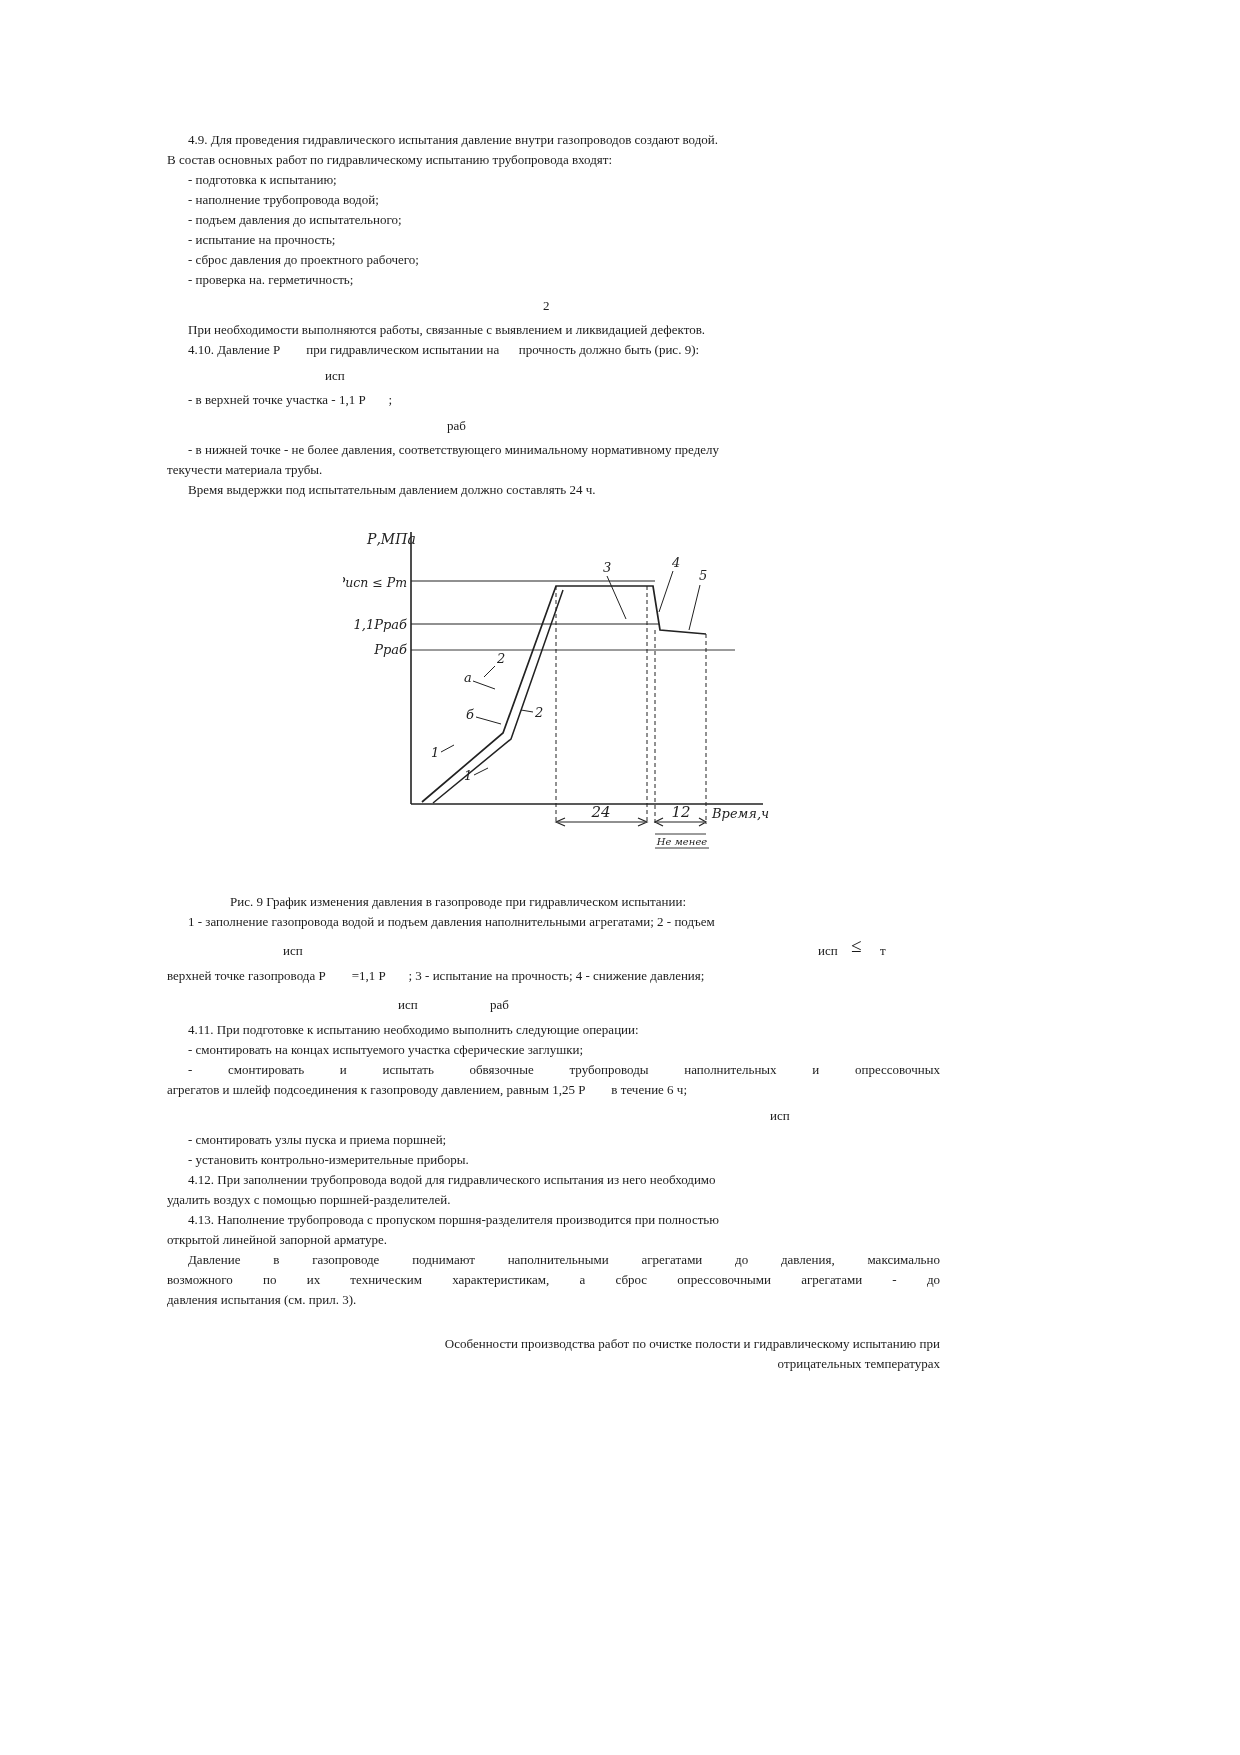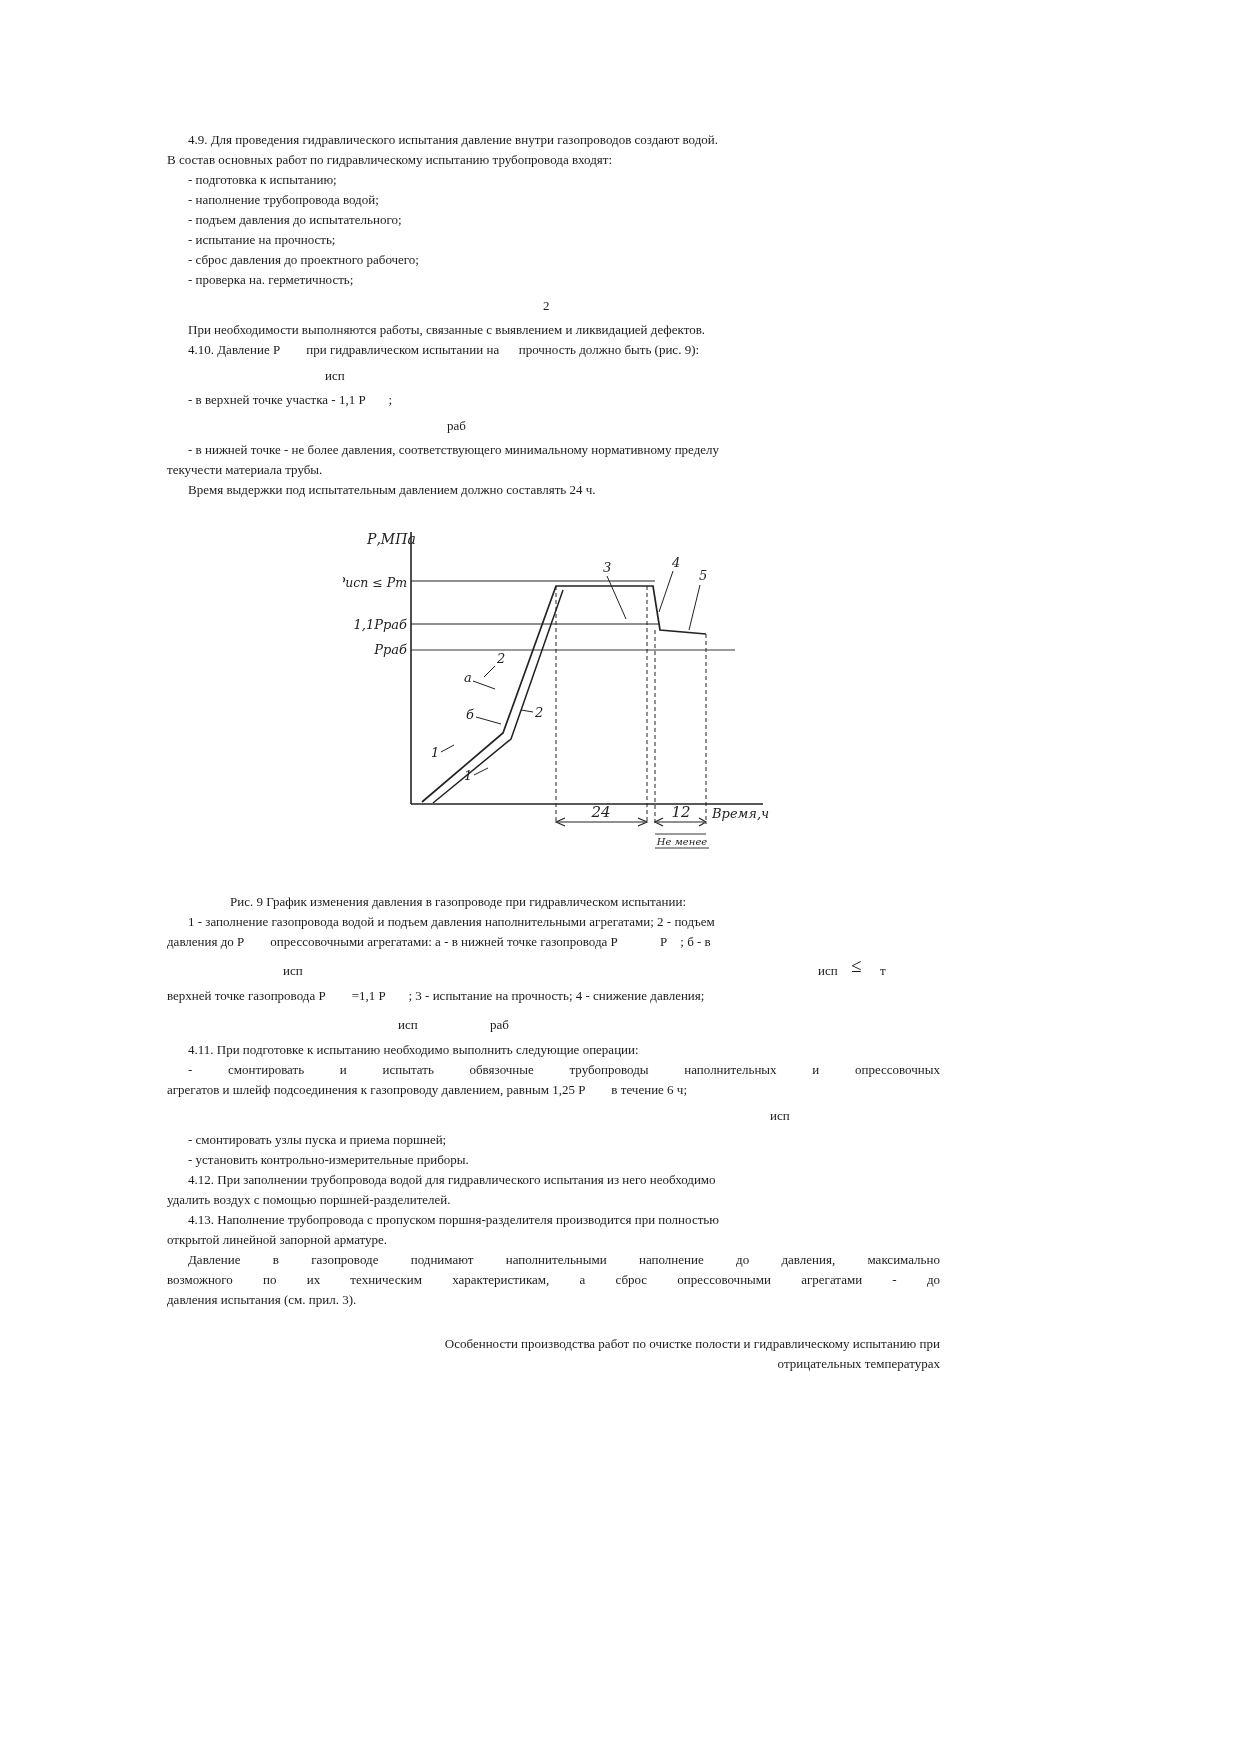--- a/index.html
+++ b/index.html
@@ -98,43 +98,43 @@
       <text class="fl" x="356" y="54" font-size="13">5</text>
       <text class="fl" x="258" y="291" font-size="15" text-anchor="middle">24</text>
       <text class="fl" x="338" y="291" font-size="15" text-anchor="middle">12</text>
       <text class="fl" x="369" y="292" font-size="13">Время,ч</text>
       <text class="fl" x="339" y="319" font-size="10" text-anchor="middle">Не менее</text>
     </svg>
   </div>
 
   <div class="line caption" style="text-indent:63px">Рис. 9 График изменения давления в газопроводе при гидравлическом испытании:</div>
   <div class="line ind">1 - заполнение газопровода водой и подъем давления наполнительными агрегатами; 2 - подъем</div>
-  <div class="line">давления до Р        опрессовочными агрегатами: а - в нижней точке газопровода Р             Р    ; б - в</div>
   <div class="subrow">
     <span style="left:116px">исп</span>
     <span style="left:651px">исп</span>
     <span class="le" style="left:684px">≤</span>
     <span style="left:713px">т</span>
   </div>
   <div class="line">верхней точке газопровода Р        =1,1 Р       ; 3 - испытание на прочность; 4 - снижение давления;</div>
   <div class="subrow">
     <span style="left:231px">исп</span>
     <span style="left:323px">раб</span>
   </div>
   <div class="line ind">4.11. При подготовке к испытанию необходимо выполнить следующие операции:</div>
+  <div class="line ind">- смонтировать на концах испытуемого участка сферические заглушки;</div>
   <div class="line j ind">- смонтировать и испытать обвязочные трубопроводы наполнительных и опрессовочных</div>
   <div class="line">агрегатов и шлейф подсоединения к газопроводу давлением, равным 1,25 Р        в течение 6 ч;</div>
   <div class="sub" style="margin-left:603px">исп</div>
   <div class="line ind">- смонтировать узлы пуска и приема поршней;</div>
   <div class="line ind">- установить контрольно-измерительные приборы.</div>
   <div class="line ind">4.12. При заполнении трубопровода водой для гидравлического испытания из него необходимо</div>
   <div class="line">удалить воздух с помощью поршней-разделителей.</div>
   <div class="line ind">4.13. Наполнение трубопровода с пропуском поршня-разделителя производится при полностью</div>
   <div class="line">открытой линейной запорной арматуре.</div>
-  <div class="line j ind">Давление в газопроводе поднимают наполнительными наполнение до давления, максимально</div>
+  <div class="line j ind">Давление в газопроводе поднимают наполнительными агрегатами до давления, максимально</div>
   <div class="line j">возможного по их техническим характеристикам, а сброс опрессовочными агрегатами - до</div>
   <div class="line">давления испытания (см. прил. 3).</div>
 
   <div class="center-block">
     <div class="line">Особенности производства работ по очистке полости и гидравлическому испытанию при</div>
     <div class="line">отрицательных температурах</div>
   </div>
 
 </div>
 

